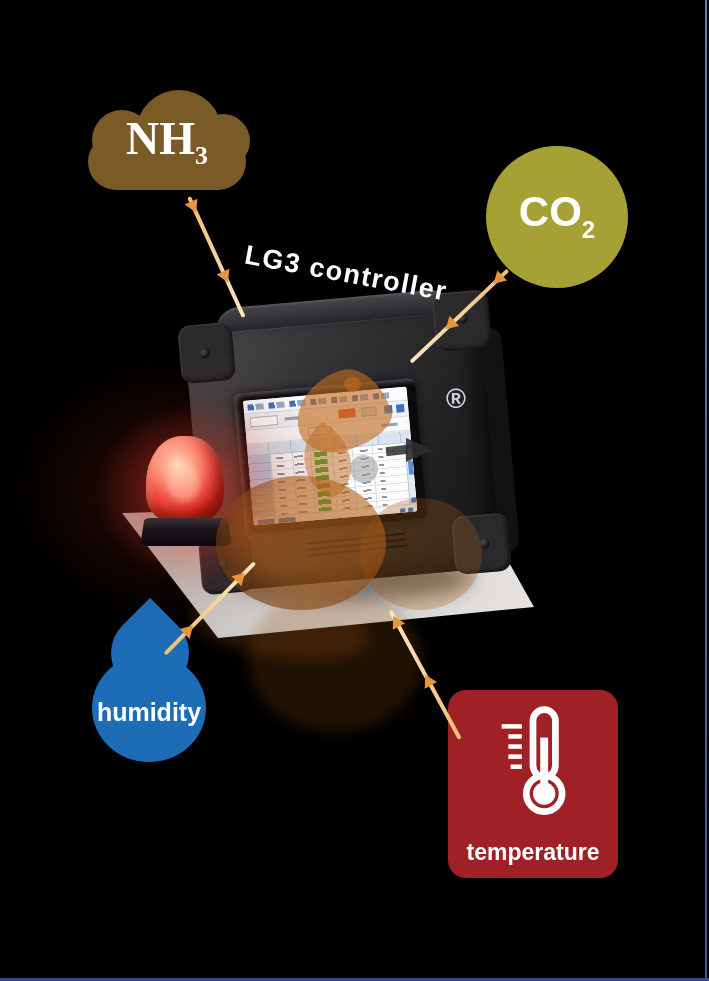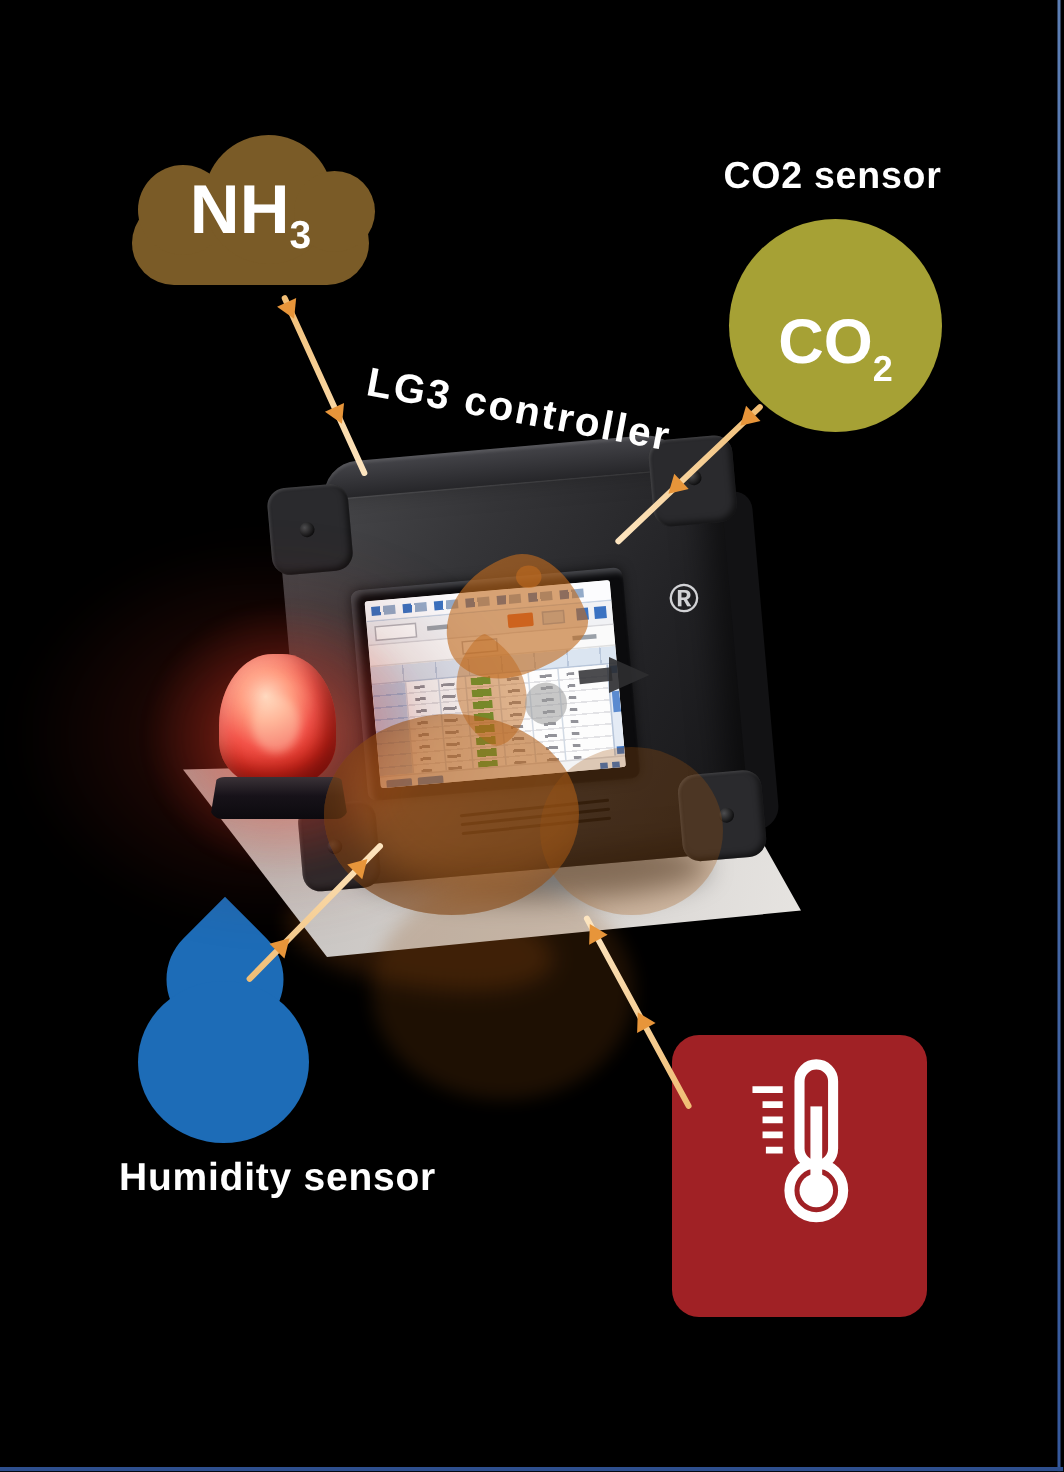--- a/index.html
+++ b/index.html
@@ -14,32 +14,32 @@
   
   .lbl{color:#fff;font-weight:bold;font-size:26px;text-align:center;letter-spacing:.5px;z-index:45;}
   .lbl-ammonia{left:60px;top:45px;width:300px;font-size:25px;}
   .lbl-co2{left:420px;top:103px;width:270px;font-size:25px;}
   .lbl-lg3{left:226px;top:258px;width:240px;font-size:27px;transform:rotate(10.5deg);letter-spacing:1.5px;}
   .lbl-humidity{left:35px;top:769px;width:300px;}
   .lbl-temperature{left:340px;top:892px;width:340px;}
 
   
   .cloud{left:86px;top:90px;width:162px;height:102px;z-index:15;}
-  .cloud div{position:absolute;background:#7a5b27;}
+  .cloud div{position:absolute;background:#7a5b27;font-family:Liberation Serif, serif;}
   .cloud .base{left:2px;top:44px;width:158px;height:56px;border-radius:28px;}
   .cloud .c1{left:6px;top:20px;width:60px;height:60px;border-radius:50%;}
   .cloud .c2{left:50px;top:0;width:86px;height:86px;border-radius:50%;}
   .cloud .c3{left:110px;top:24px;width:54px;height:54px;border-radius:50%;}
   .formula{position:absolute;left:0;width:100%;text-align:center;color:#fff;font-weight:bold;background:none!important;}
   .cloud .formula{top:22px;font-size:46px;}
   .sub{font-size:26px;vertical-align:-10px;}
 
   
   .co2ball{left:486px;top:146px;width:142px;height:142px;border-radius:50%;background:#a6a135;z-index:15;}
-  .co2ball .formula{top:58px;font-size:42px;}
+  .co2ball .formula{top:42px;font-size:42px;}
   .co2ball .sub{font-size:24px;vertical-align:-12px;}
 
   
   .drop{left:92px;top:606px;width:114px;height:156px;z-index:15;}
   .drop .pt{position:absolute;left:19px;top:8px;width:78px;height:78px;background:#1d6cb7;
             border-radius:0 50% 50% 50%;transform:rotate(45deg);}
   .drop .bl{position:absolute;left:0;top:48px;width:114px;height:108px;border-radius:50%;background:#1d6cb7;}
   .drop .word{position:absolute;top:92px;width:100%;text-align:center;color:#fff;font-weight:bold;font-size:25px;}
 
   
@@ -177,21 +177,20 @@
   <div class="abs edge-bottom"></div>
 
   <div class="abs cloud">
     <div class="base"></div>
     <div class="c1"></div>
     <div class="c2"></div>
     <div class="c3"></div>
     <div class="formula"><span>NH</span><span class="sub">3</span></div>
   </div>
 
-  <div class="abs lbl lbl-co2">CO2 sensor</div>
   <div class="abs co2ball">
     <div class="formula"><span>CO</span><span class="sub">2</span></div>
   </div>
 
   <div class="abs lbl lbl-lg3">LG3 controller</div>
 
   <div class="abs shelf-shadow"></div>
   <div class="abs shelf"></div>
   <div class="abs dev-shadow"></div>
 
@@ -292,30 +291,31 @@
     <span class="ah h2"></span>
   </div>
   <div class="arrow a4">
     <span class="ah h1"></span>
     <span class="ah h2"></span>
   </div>
 
   <div class="abs drop">
     <div class="pt"></div>
     <div class="bl"></div>
-  </div>
-  <div class="abs lbl lbl-humidity">Humidity sensor</div>
+    <div class="word">humidity</div>
+  </div>
 
   <div class="abs tempcard">
     <svg width="84" height="112" viewBox="0 0 64 100">
       <line x1="4" y1="20" x2="22" y2="20" stroke="#fff" stroke-width="4"></line>
       <line x1="10" y1="29" x2="22" y2="29" stroke="#fff" stroke-width="4"></line>
       <line x1="10" y1="38" x2="22" y2="38" stroke="#fff" stroke-width="4"></line>
       <line x1="10" y1="47" x2="22" y2="47" stroke="#fff" stroke-width="4"></line>
       <line x1="12" y1="56" x2="22" y2="56" stroke="#fff" stroke-width="4"></line>
       <rect x="32" y="5" width="20" height="60" rx="10" fill="none" stroke="#fff" stroke-width="6"></rect>
       <circle cx="42" cy="80" r="16" fill="none" stroke="#fff" stroke-width="6"></circle>
       <rect x="38.5" y="30" width="7" height="42" fill="#fff"></rect>
       <circle cx="42" cy="80" r="10" fill="#fff"></circle>
     </svg>
+    <div class="word">temperature</div>
   </div>
 
 </div>
 
 </body></html>

